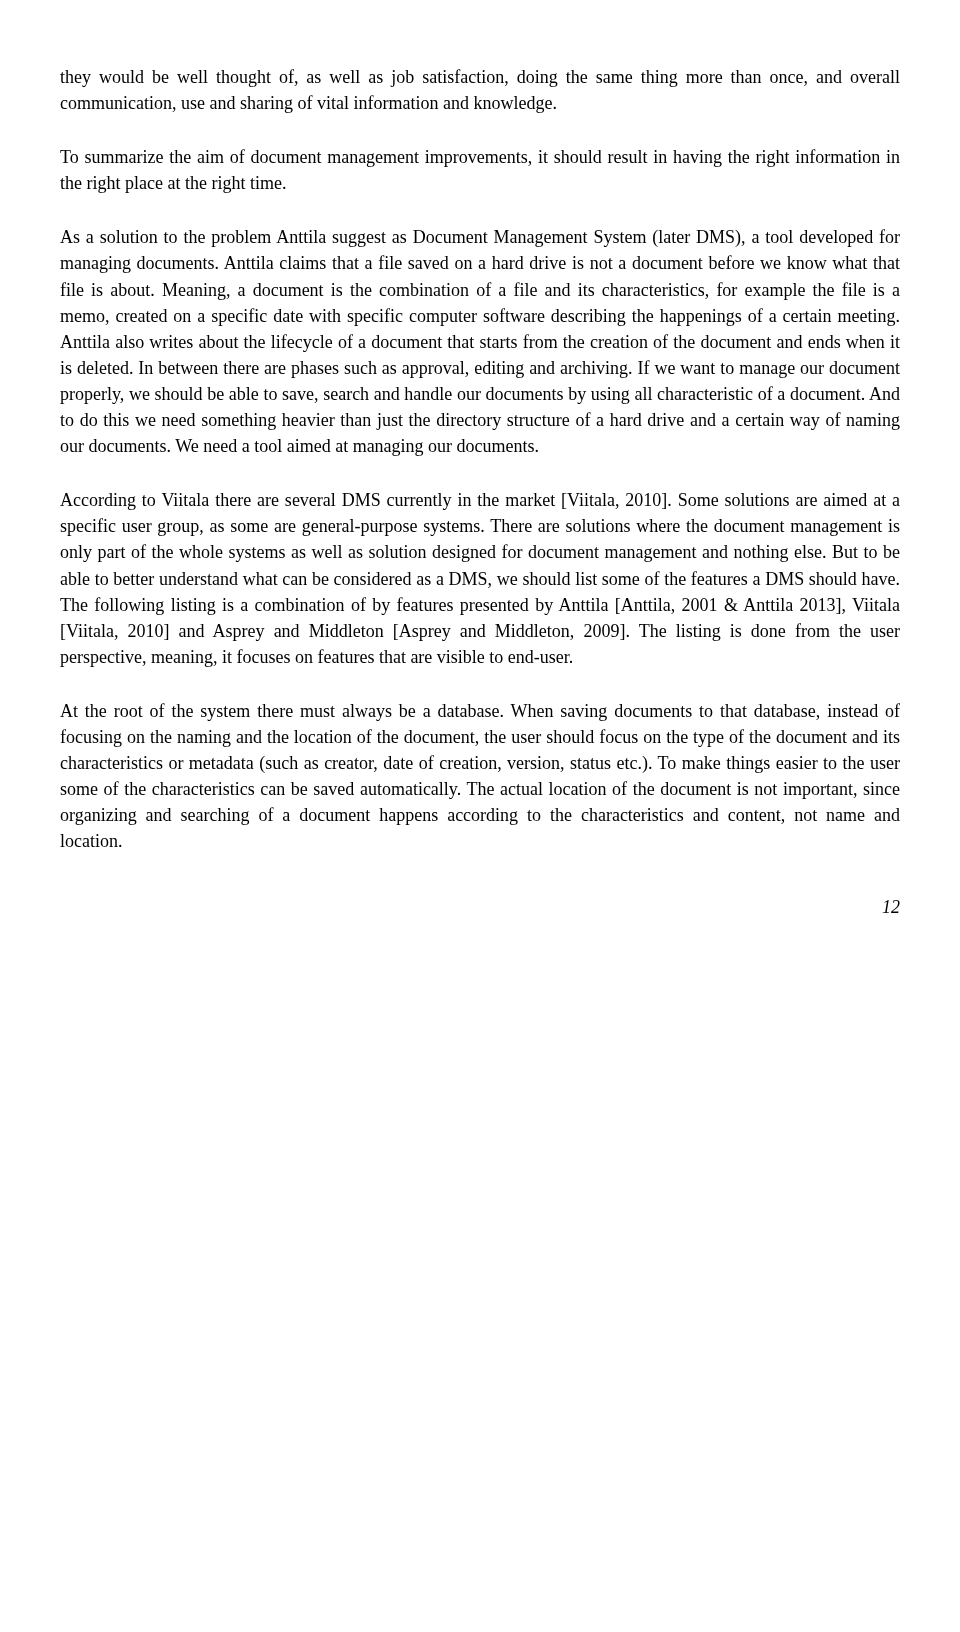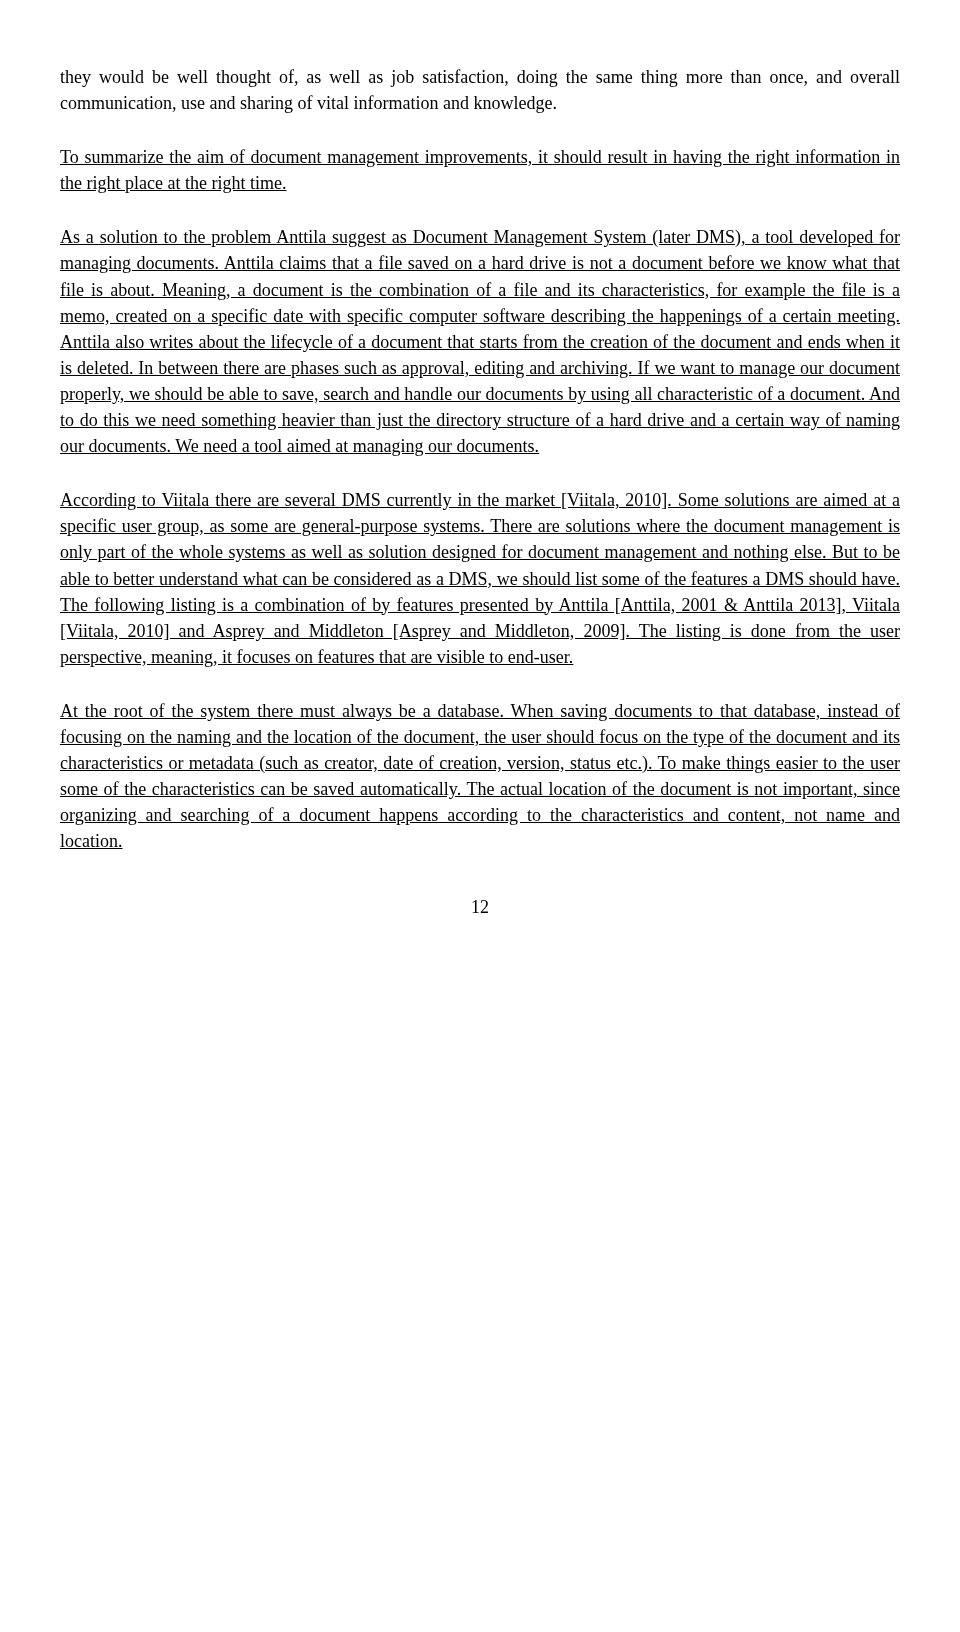--- a/index.html
+++ b/index.html
@@ -26,27 +26,27 @@
 
     .paragraph {
       text-align: justify;
       margin-bottom: 28px;
       text-indent: 0;
       margin-top: 24px;
     }
 
     .paragraph + .paragraph {
       margin-top: 0;
-      text-decoration: underline;
     }
 
     .page-number {
-      text-align: center;
+      text-align: right;
       margin-top: 40px;
       font-size: 18px;
+      font-style: italic;
     }
   </style>
 </head>
 <body>
 
 <div class="page-content">
 
   <div class="paragraph">
     <span>they would be well thought of, as well as job satisfaction, doing the same thing more than once, and overall communication, use and sharing of vital information and knowledge.</span>
   </div>

